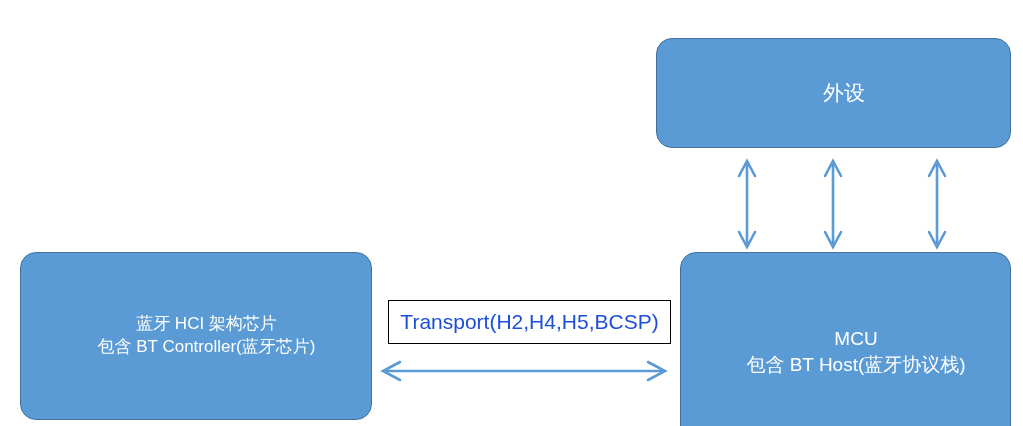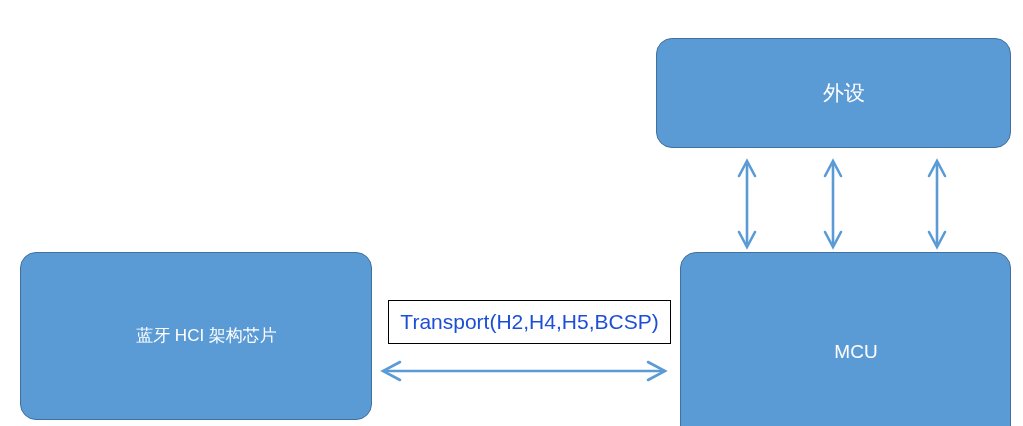--- a/index.html
+++ b/index.html
@@ -119,24 +119,26 @@
   </svg>
 
   <svg class="arrow-svg" id="arrow-v-right" width="24" height="96" style="left:925px; top:156px;" viewBox="0 0 24 96">
     <line x1="12" y1="8" x2="12" y2="88" stroke="#5b9bd5" stroke-width="2.6"></line>
     <polyline points="4,20 12,5 20,20" fill="none" stroke="#5b9bd5" stroke-width="2.6" stroke-linecap="round"></polyline>
     <polyline points="4,76 12,91 20,76" fill="none" stroke="#5b9bd5" stroke-width="2.6" stroke-linecap="round"></polyline>
   </svg>
 
   <div class="node" id="node-bt-chip">
     <span class="line">蓝牙 HCI 架构芯片</span>
+    <span class="line">包含 BT Controller(蓝牙芯片)</span>
   </div>
 
   <div class="node" id="node-mcu">
     <span class="line">MCU</span>
+    <span class="line">包含 BT Host(蓝牙协议栈)</span>
 
   </div>
 
   <div id="transport-label">
     <span>Transport(H2,H4,H5,BCSP)</span>
   </div>
 
   <svg class="arrow-svg" id="arrow-h" width="292" height="26" style="left:378px; top:358px;" viewBox="0 0 292 26">
     <line x1="8" y1="13" x2="284" y2="13" stroke="#5b9bd5" stroke-width="2.6"></line>
     <polyline points="22,4 5,13 22,22" fill="none" stroke="#5b9bd5" stroke-width="2.6" stroke-linecap="round"></polyline>

